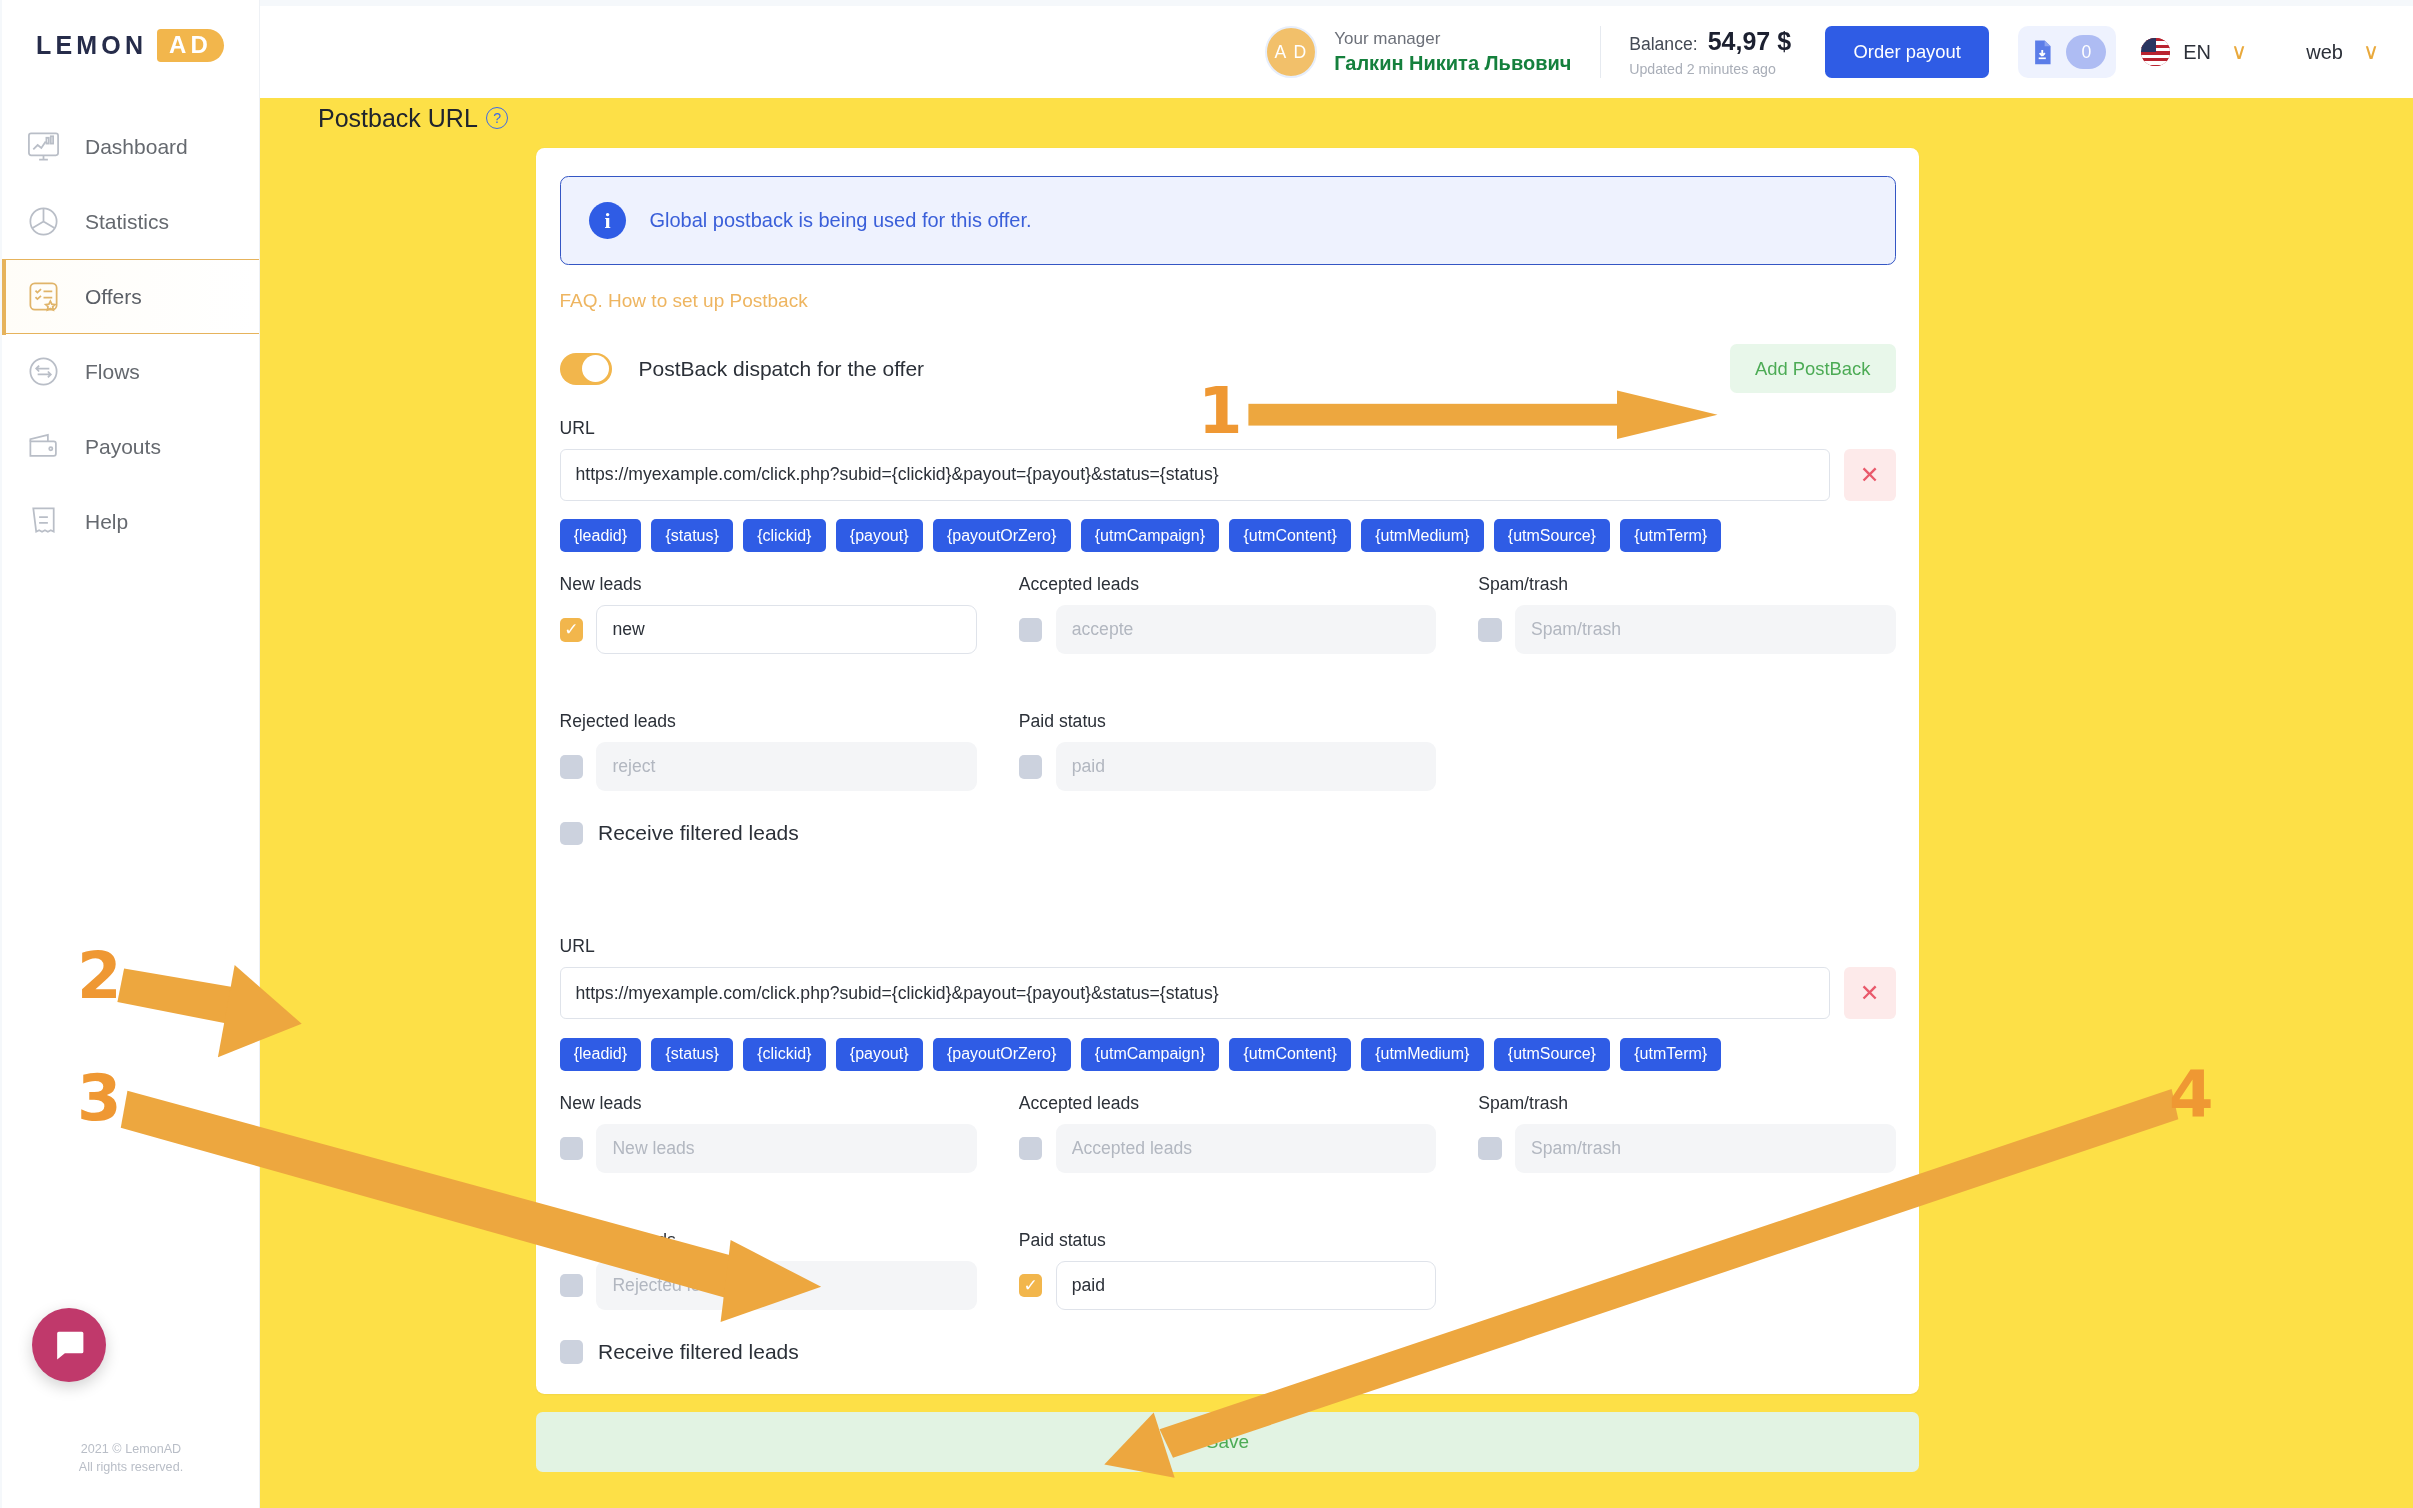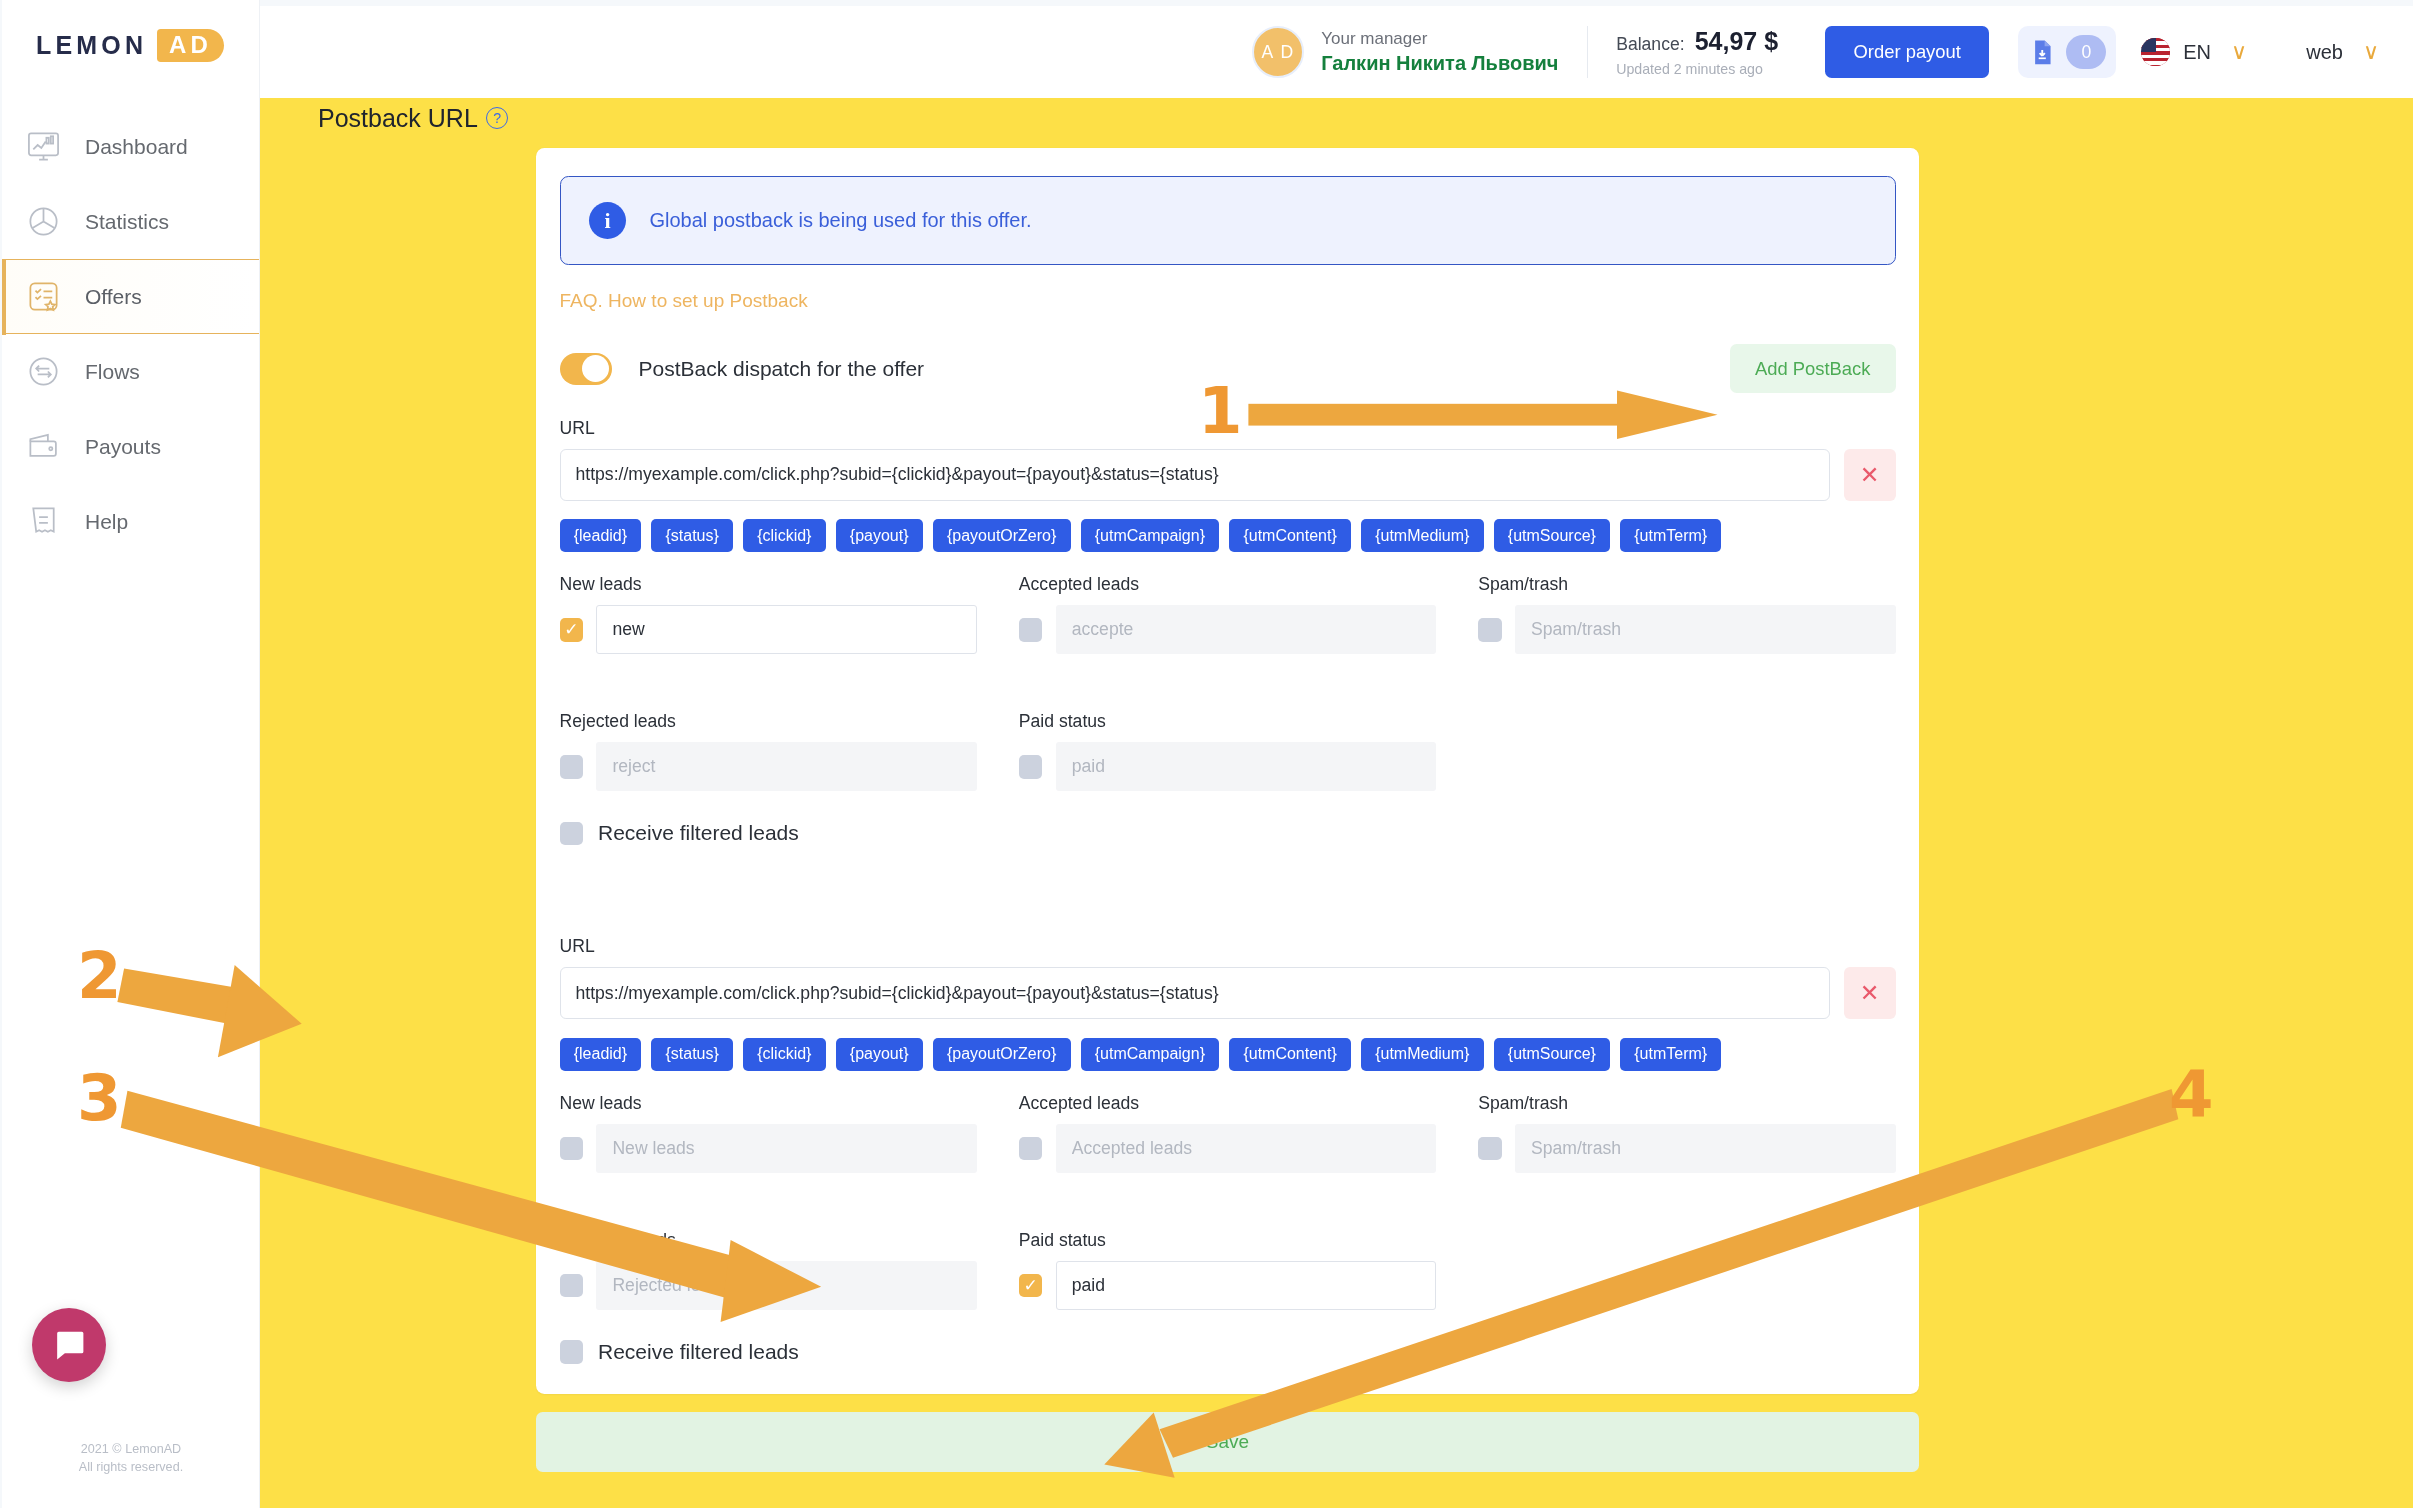--- a/index.html
+++ b/index.html
@@ -87,21 +87,21 @@
   .manager-name { font-size: 20px; color: #15803d; font-weight: 700; margin-top: 3.4px; }
 
   .divider-v { width: 0.8px; height: 52px; background: #e6eaf0; margin: 0 28.5px; }
 
   .balance-line { display: flex; align-items: baseline; }
   .balance-label { font-size: 17.6px; color: #444a55; }
   .balance-amount { font-size: 25px; color: #1c2030; font-weight: 700; margin-left: 10px; }
   .balance-upd { font-size: 14.2px; color: #a9aeb8; margin-top: 5px; }
 
   .btn-payout {
-    margin-left: 47px;
+    margin-left: 34px;
     background: #2f5ce5; color: #fff; font-size: 18.4px;
     border: none; border-radius: 6.7px;
     padding: 15px 28.5px; cursor: pointer;
   }
   .dl-group {
     margin-left: 28.5px; background: #eef2fe; border-radius: 10px;
     height: 52px; display: flex; align-items: center; padding: 0 10px;
     cursor: pointer;
   }
   .dl-badge {
@@ -208,21 +208,21 @@
     flex: 0 0 23.5px; cursor: pointer;
   }
   .cb.checked {
     background: #f2b64c; position: relative;
   }
   .cb.checked::after {
     content: "✓"; position: absolute; inset: 0; color: #fff;
     font-size: 17px; display: flex; align-items: center; justify-content: center;
   }
   .status-input {
-    flex: 1; height: 49px; border-radius: 3px; font-size: 17.6px;
+    flex: 1; height: 49px; border-radius: 9px; font-size: 17.6px;
     padding: 0 15px; font-family: "Liberation Sans", sans-serif;
     border: 0.8px solid transparent; background: #f4f5f7; color: #2b3038;
   }
   .status-input.enabled { background: #ffffff; border: 0.8px solid #dfe3ea; }
   .status-input::placeholder { color: #b2b7c0; }
   .status-input:disabled::placeholder { color: #b2b7c0; }
   .filtered-row { display: flex; align-items: center; gap: 15px; margin-top: 30px; }
   .filtered-label { font-size: 21px; color: #2b3038; }
 
   .save-bar {

